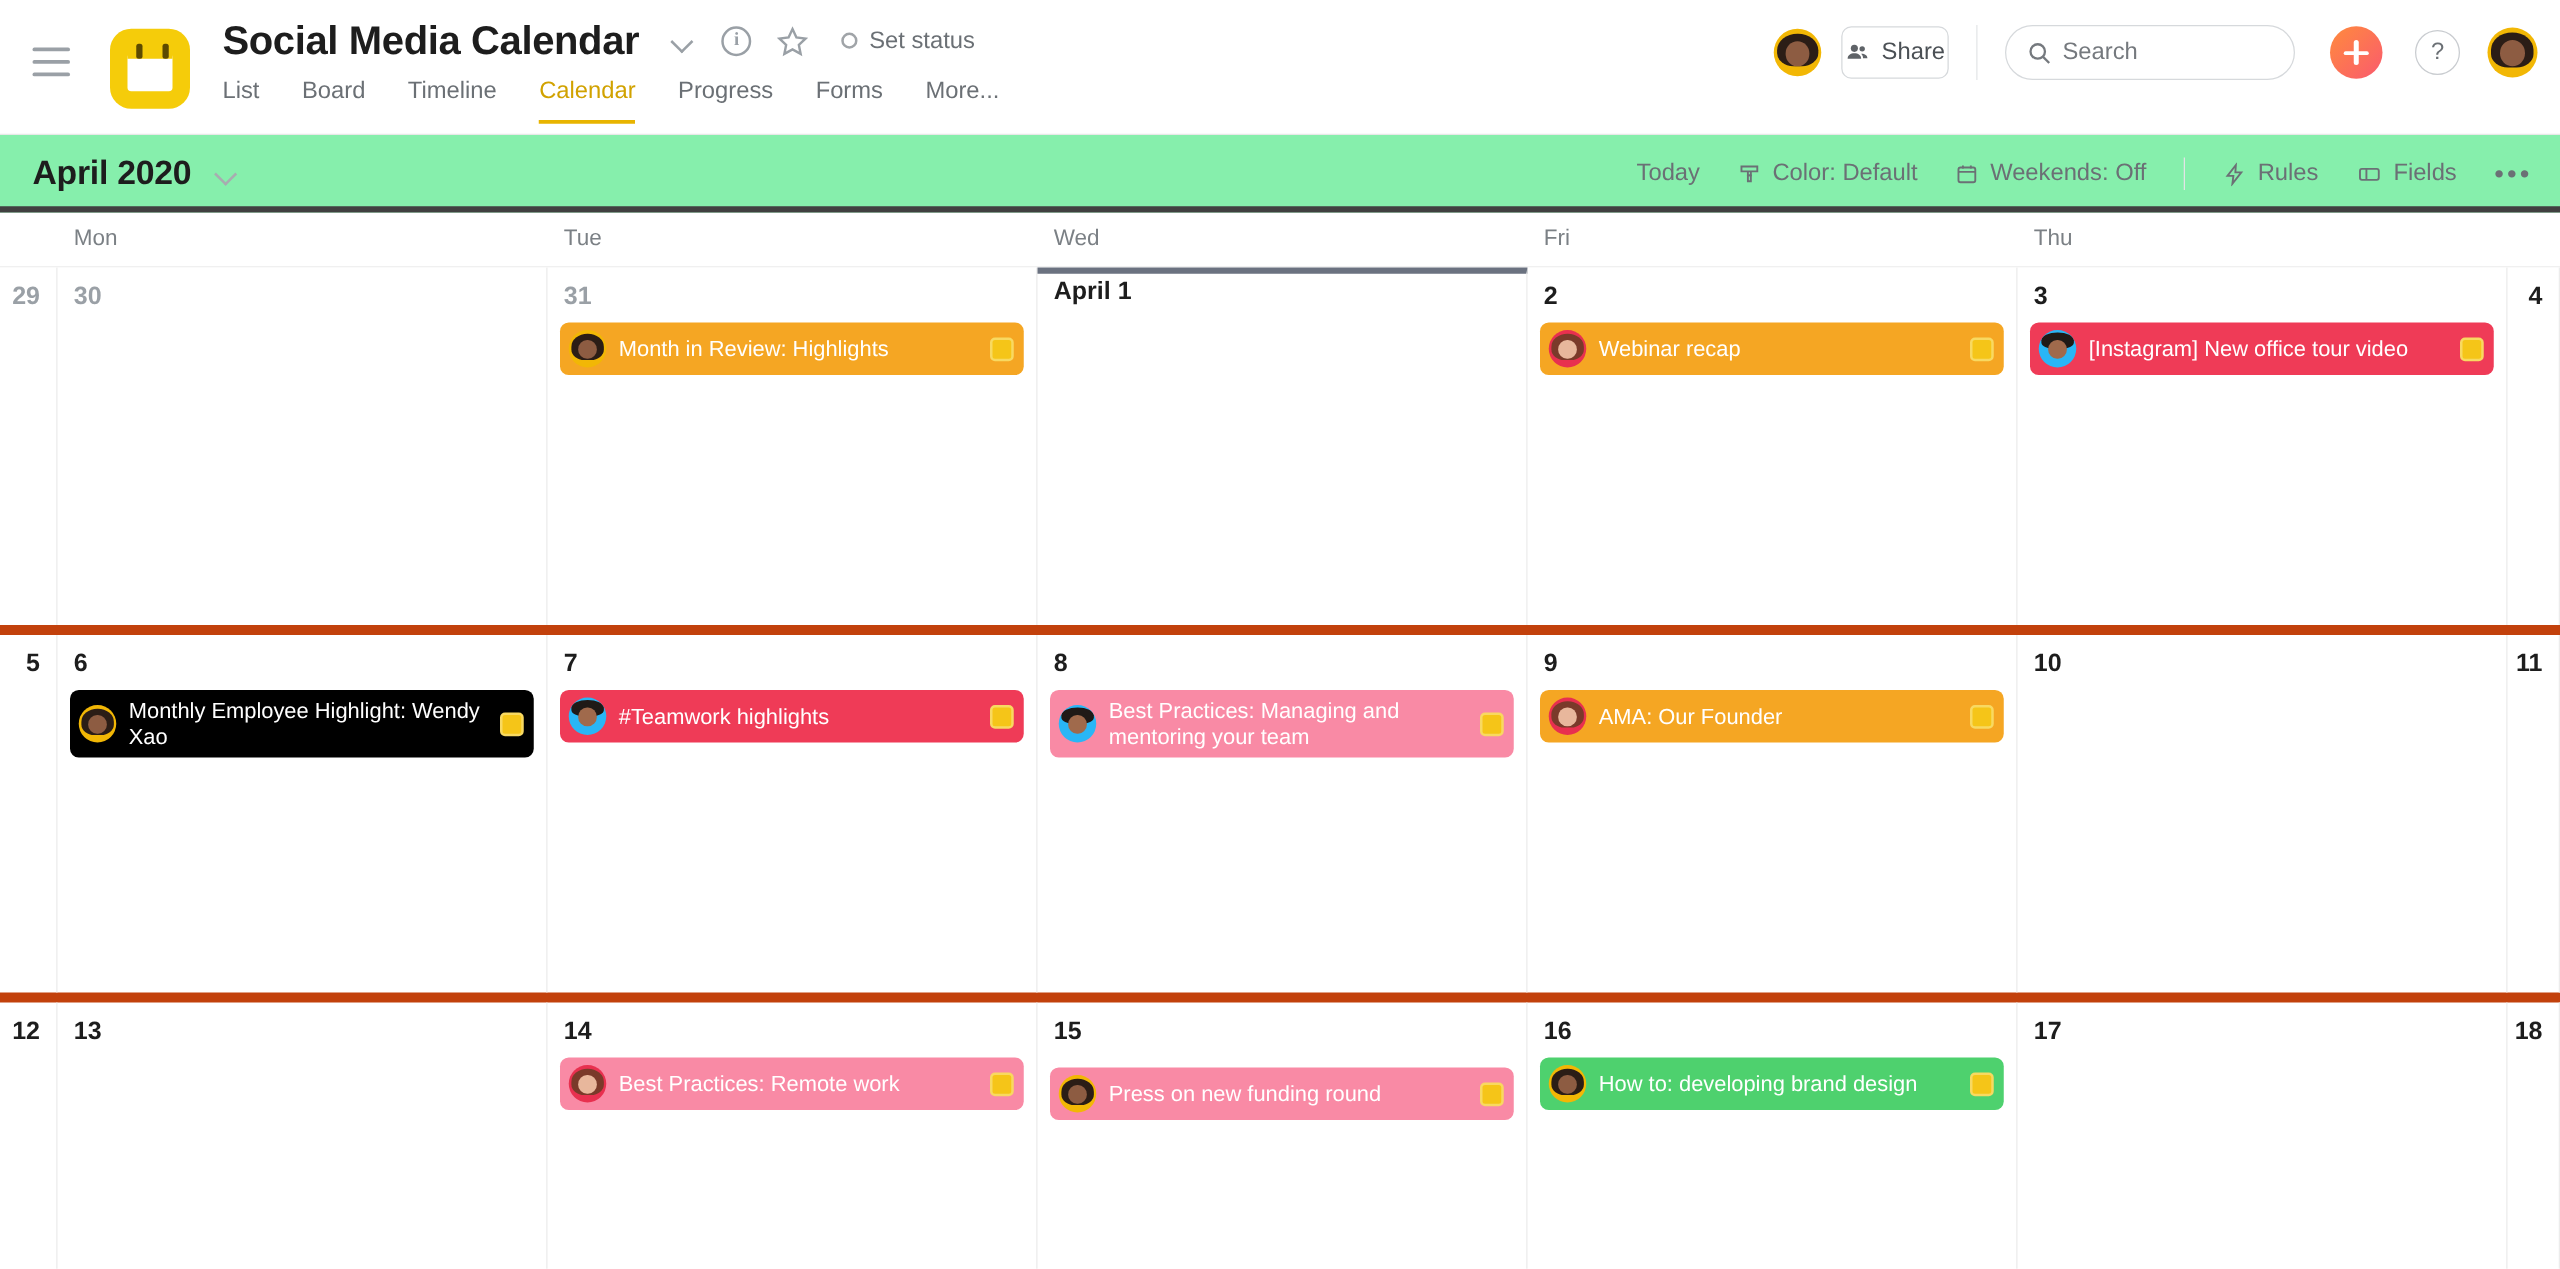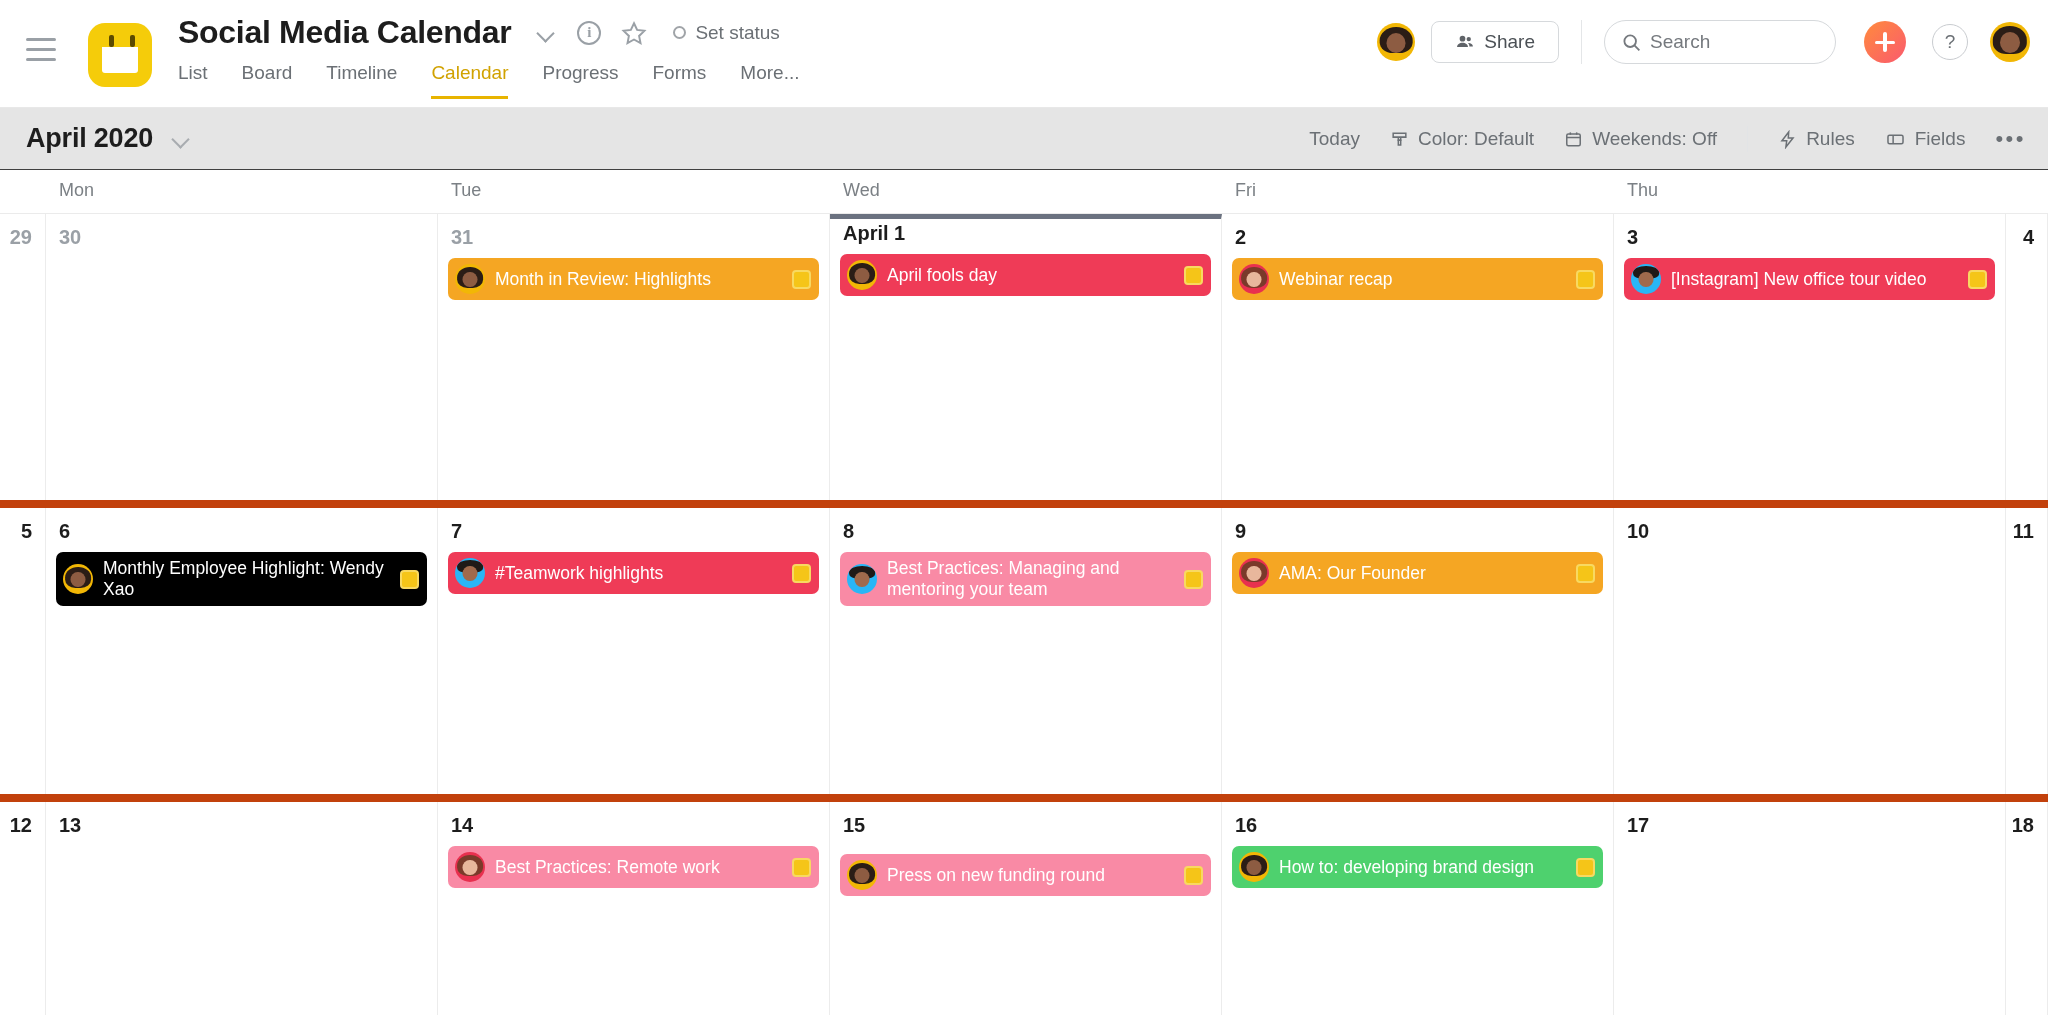--- a/index.html
+++ b/index.html
@@ -111,21 +111,21 @@
     background: #2b1d16;
   }
   .avatar .skin {
     position: absolute; left: 50%; top: 26%; transform: translateX(-50%);
     width: 50%; height: 52%; border-radius: 50%;
     background: #8d5c42;
   }
   .hdr-avatar { width: 38px; height: 38px; margin-right: 16px; }
   .share-btn {
     display: flex; align-items: center; gap: 9px;
-    height: 42px; padding: 0 23px;
+    height: 42px; padding: 0 2px;
     border: 1px solid #d6d9dc; border-radius: 8px;
     background: #fff; cursor: pointer;
   }
   .share-btn .lbl { font-size: 19px; color: #4b5055; }
   .vdiv { width: 1px; height: 44px; background: #e4e6e8; margin: 0 22px; }
   .search-box {
     display: flex; align-items: center; gap: 8px;
     width: 232px; height: 44px; padding: 0 16px;
     border: 1px solid #d6d9dc; border-radius: 23px; background: #fff;
     cursor: text;
@@ -144,22 +144,22 @@
   .help-btn {
     width: 36px; height: 36px; border-radius: 50%;
     border: 1.6px solid #c9ccd0; margin-left: 26px;
     display: flex; align-items: center; justify-content: center;
     font-size: 19px; color: #6b7075; cursor: pointer; flex: none;
   }
   .user-avatar { width: 40px; height: 40px; margin-left: 22px; }
 
   
   .viewbar {
-    position: relative; height: 62px; background: #e5e5e5;
-    border-bottom: 1px solid #404040;
+    position: relative; height: 62px; background: #86efac;
+    border-bottom: 5px solid #404040;
   }
   .month-label {
     position: absolute; left: 26px; top: 15px;
     display: flex; align-items: center; cursor: pointer;
   }
   .month-label .txt {
     font-size: 27px; font-weight: 700; color: #1d1d1d; letter-spacing: -0.2px;
   }
   .month-label .mchev {
     position: relative; width: 24px; height: 24px; margin-left: 16px;
@@ -378,30 +378,20 @@
               <div class="hair"></div>
               <div class="skin"></div>
             </div>
             <div class="ev-title">Month in Review: Highlights</div>
             <div class="badge"></div>
           </div>
         </div>
       </div>
       <div class="daycell today" style="width: 392px;">
         <div class="daynum today-txt">April 1</div>
-        <div class="events">
-          <div class="event" style="background: rgb(239, 59, 87);">
-            <div class="avatar ev-avatar">
-              <div class="hair"></div>
-              <div class="skin"></div>
-            </div>
-            <div class="ev-title">April fools day</div>
-            <div class="badge"></div>
-          </div>
-        </div>
       </div>
       <div class="daycell" style="width: 392px;">
         <div class="daynum">2</div>
         <div class="events">
           <div class="event" style="background: rgb(245, 166, 35);">
             <div class="avatar ev-avatar red">
               <div class="hair"></div>
               <div class="skin"></div>
             </div>
             <div class="ev-title">Webinar recap</div>

